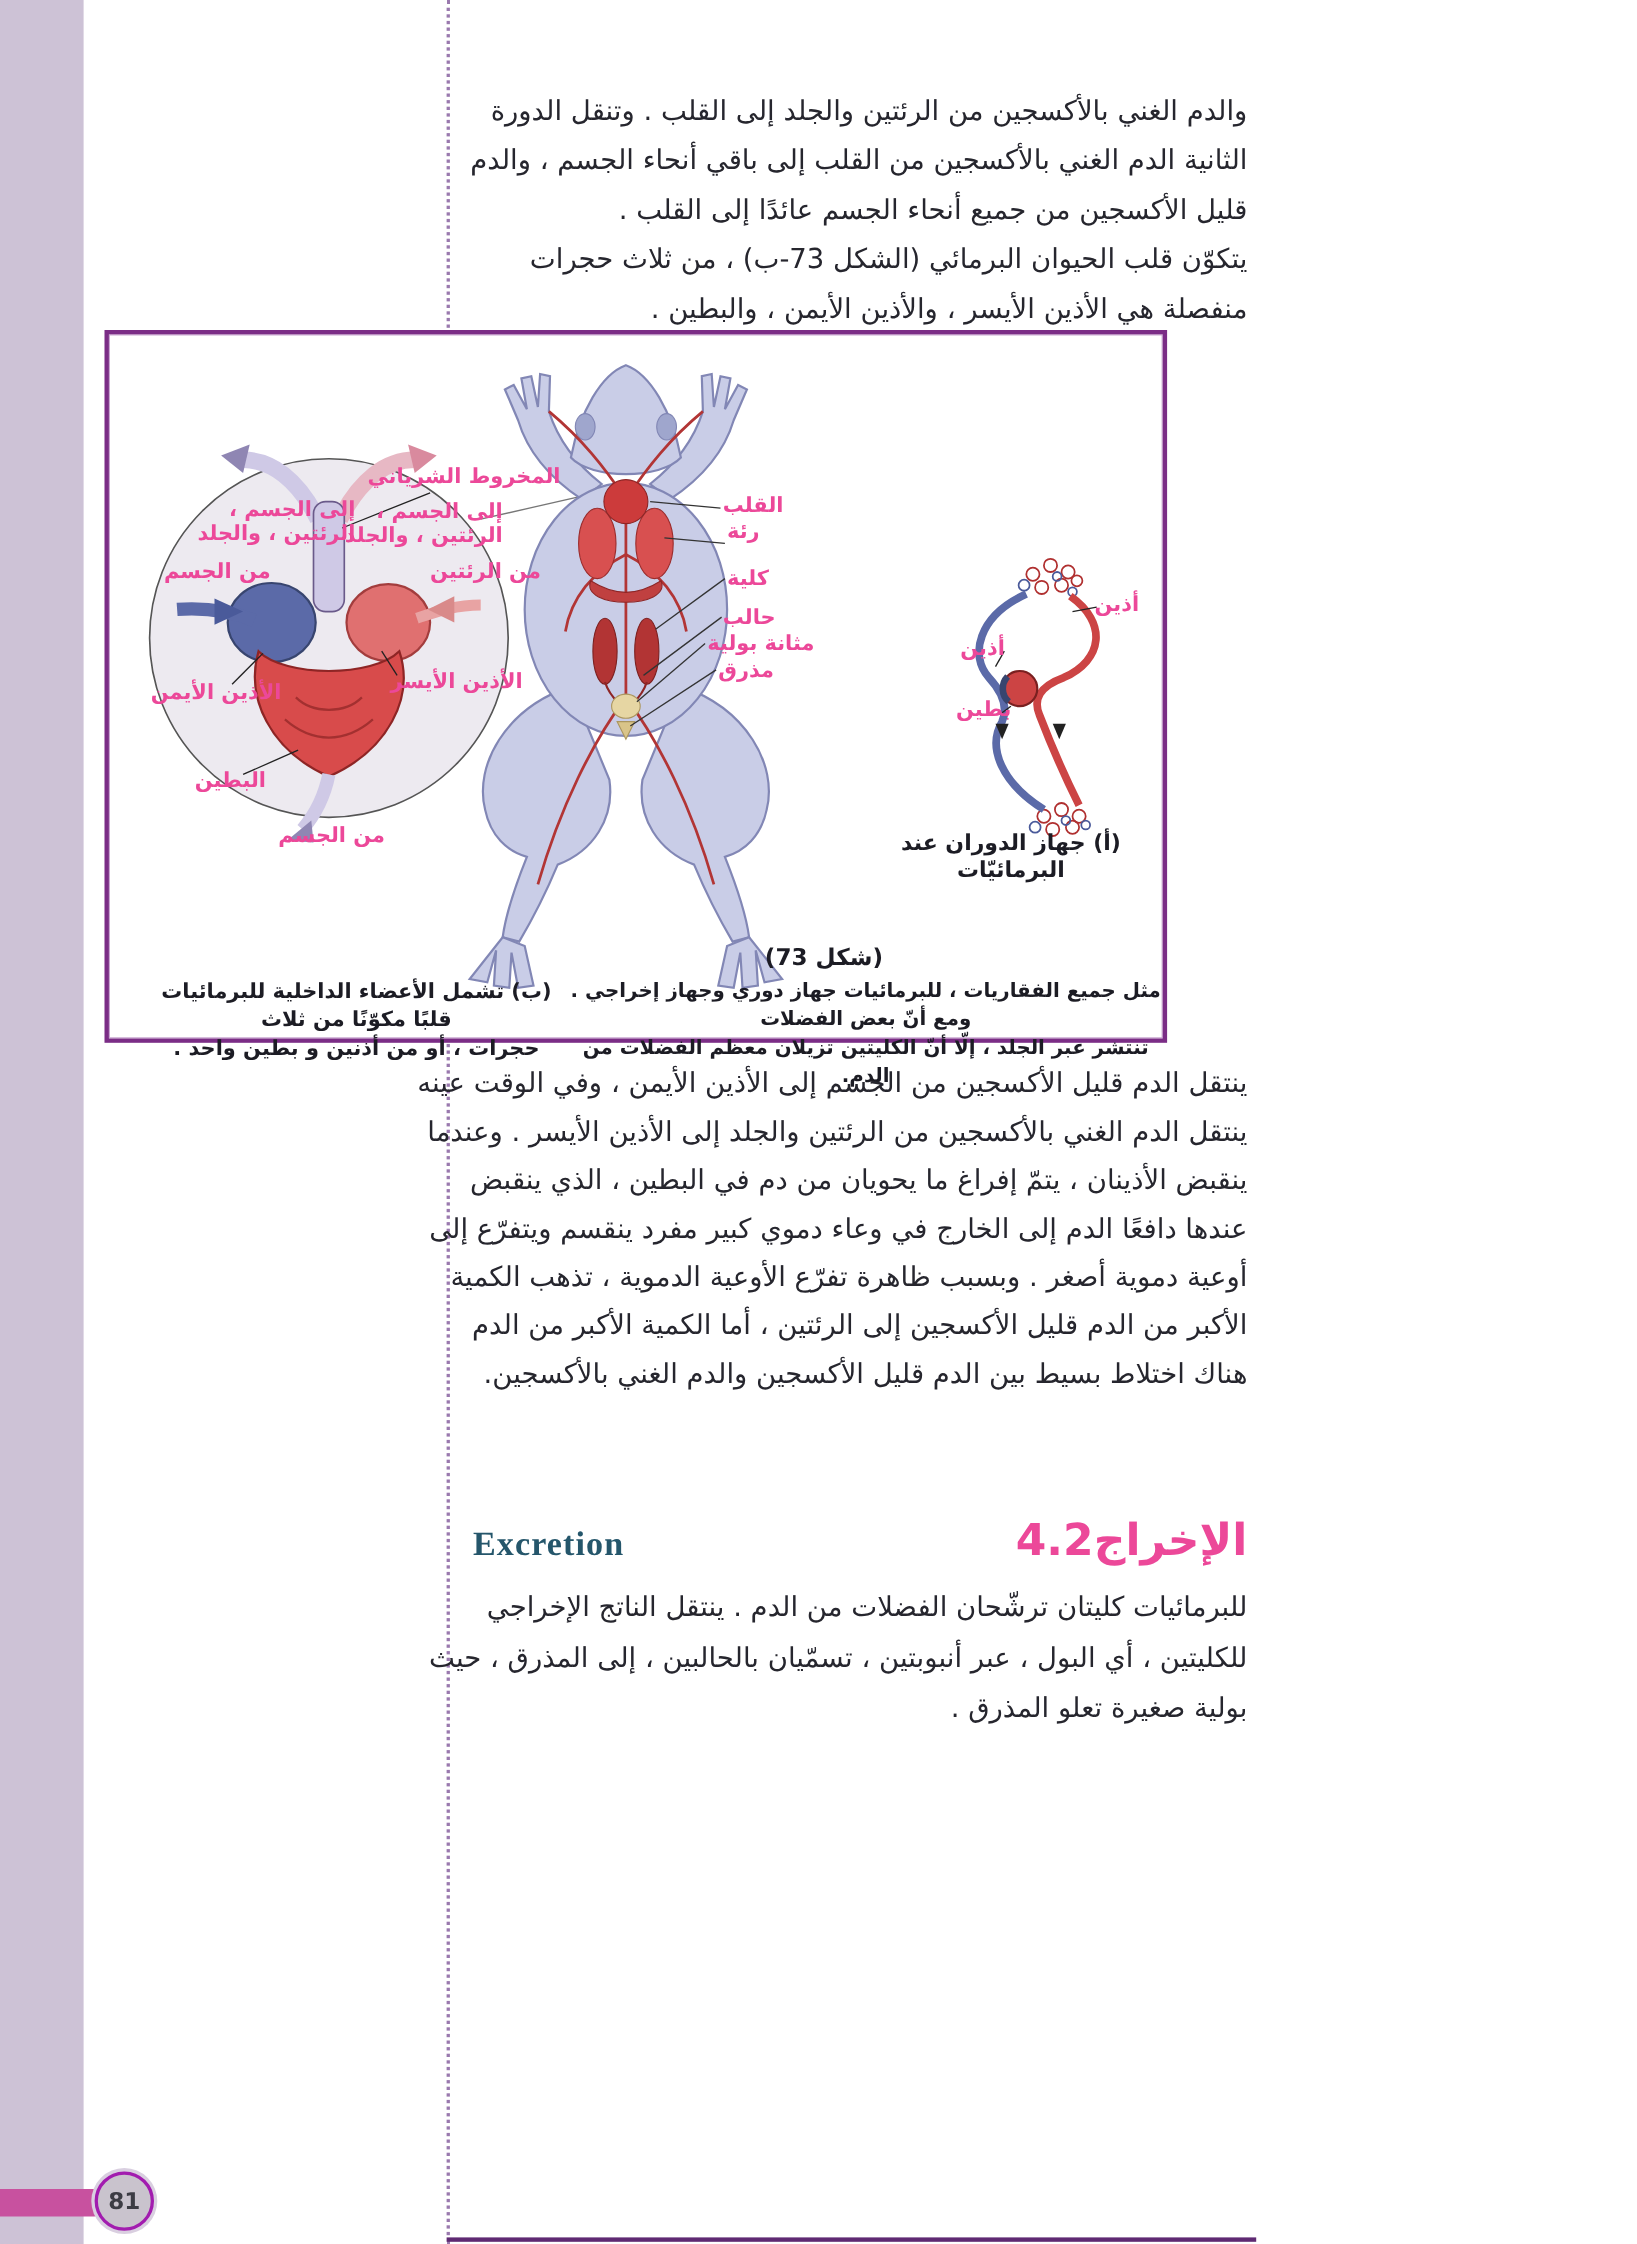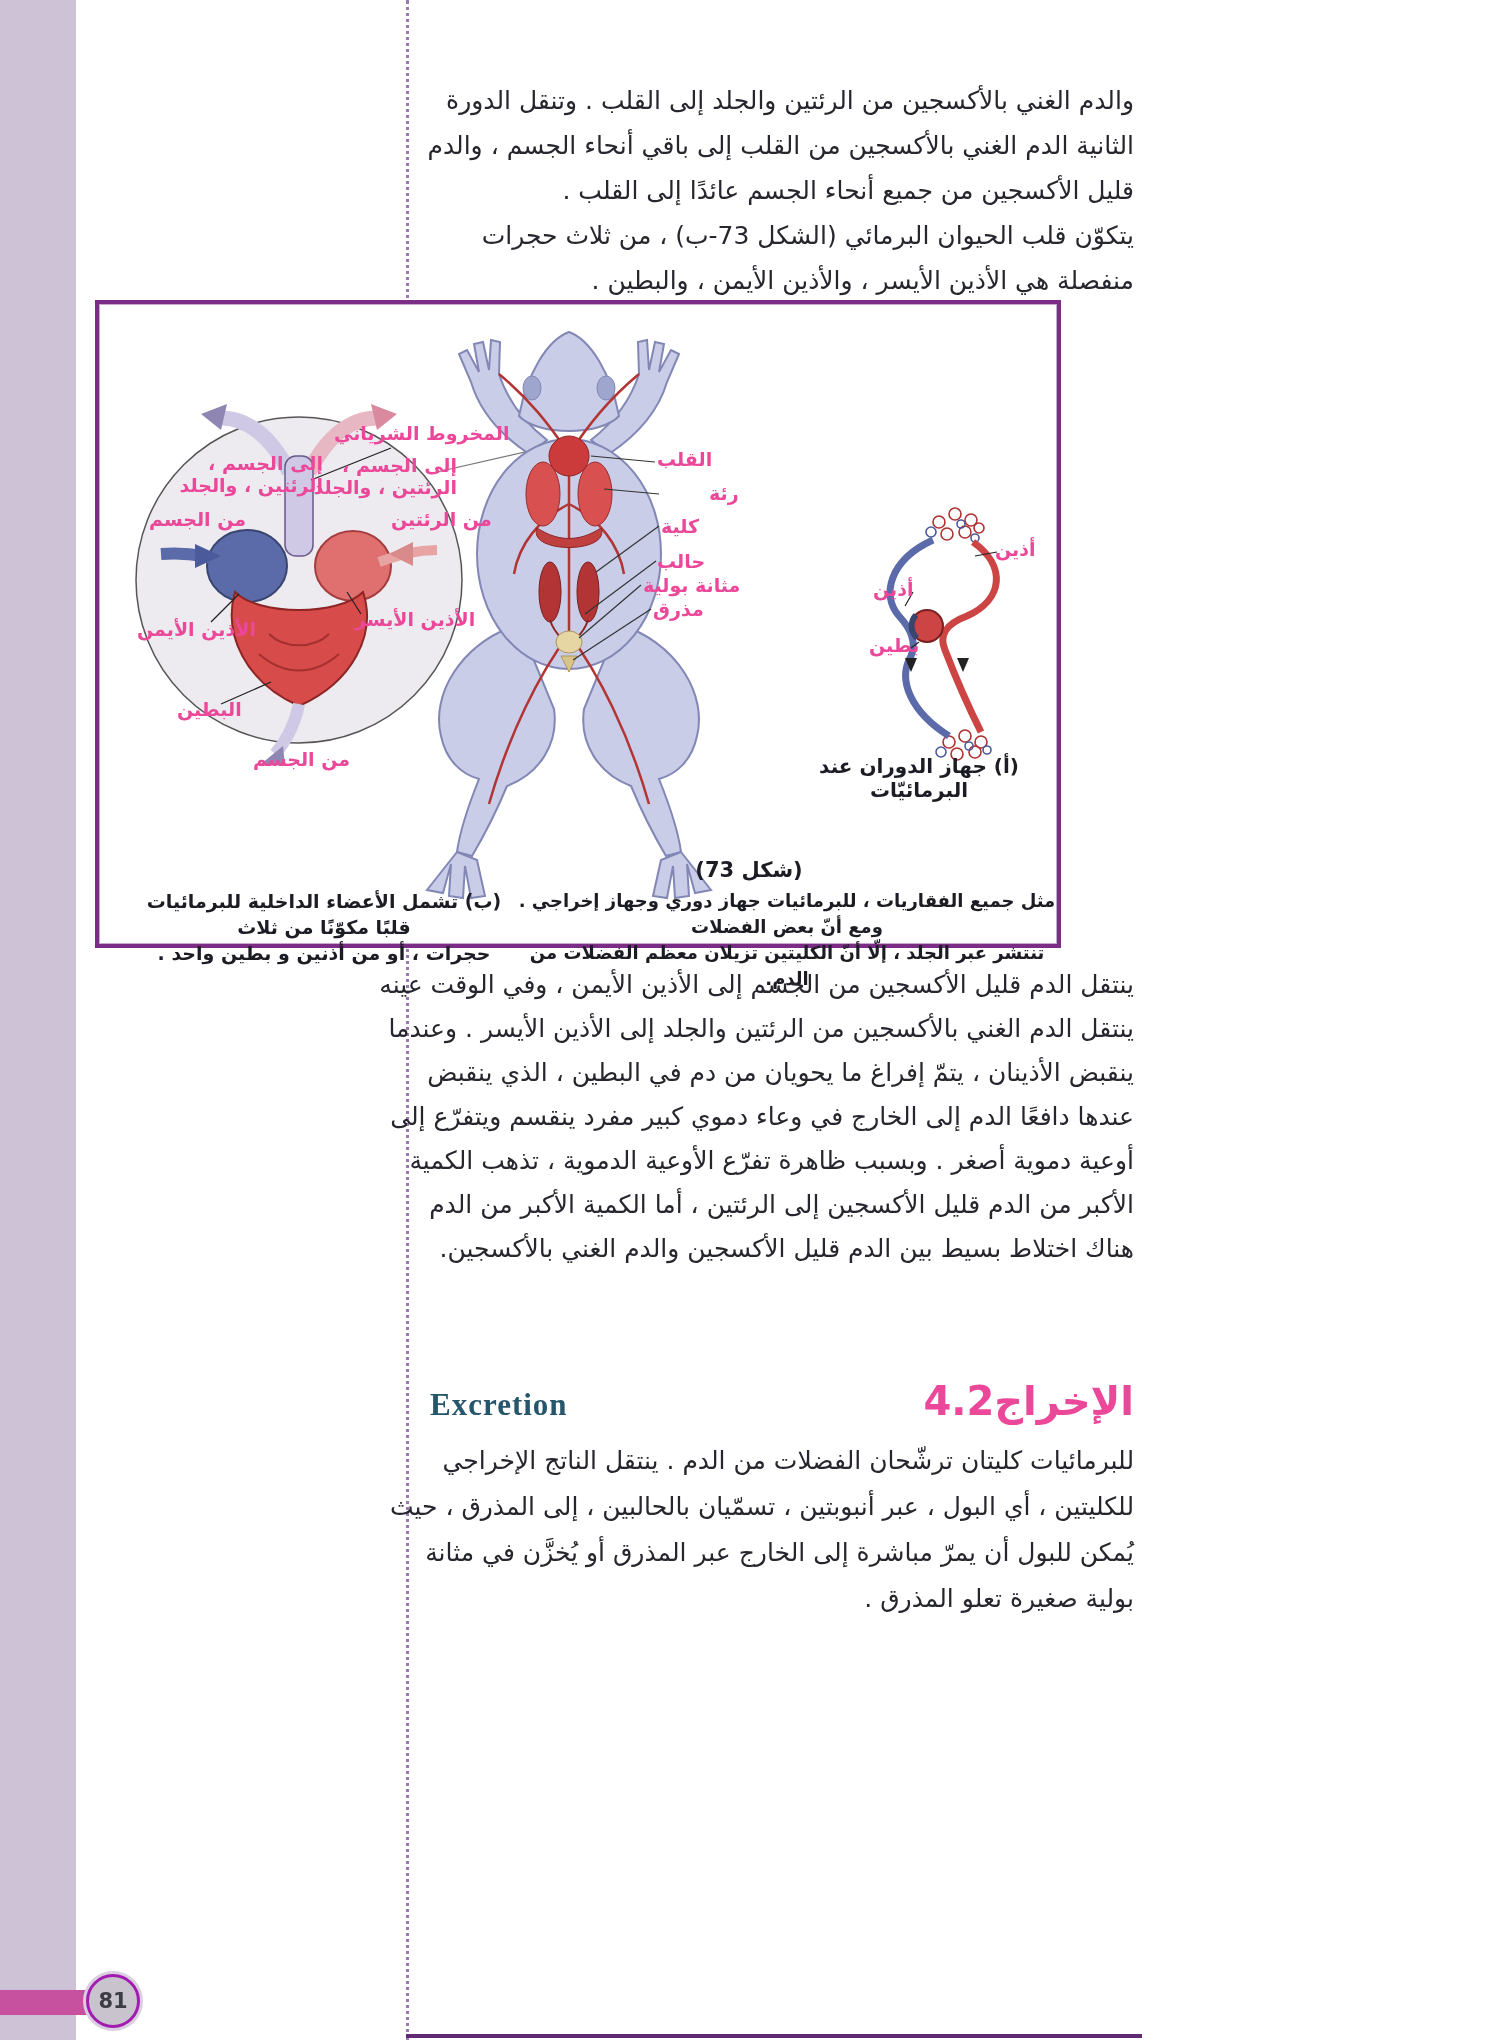--- a/index.html
+++ b/index.html
@@ -176,21 +176,21 @@
 
         <g stroke="#222" stroke-width="1.2">
           <line x1="898" y1="248" x2="876" y2="252"></line>
           <line x1="814" y1="288" x2="806" y2="302"></line>
           <line x1="812" y1="344" x2="820" y2="338"></line>
         </g>
       </g>
     </svg>
 
     <div class="lbl" style="left:558px;top:144px;">القلب</div>
-    <div class="lbl" style="left:562px;top:178px;margin-left:48px;">رئة</div>
+    <div class="lbl" style="left:562px;top:168px;">رئة</div>
     <div class="lbl" style="left:562px;top:211px;">كلية</div>
     <div class="lbl" style="left:558px;top:246px;">حالب</div>
     <div class="lbl" style="left:544px;top:270px;">مثانة بولية</div>
     <div class="lbl" style="left:554px;top:294px;">مذرق</div>
 
     <div class="lbl" style="left:235px;top:118px;">المخروط الشرياني</div>
     <div class="lbl center" style="left:112px;top:148px;width:112px;">
       <div>إلى الجسم ،</div>
       <div>الرئتين ، والجلد</div>
     </div>
@@ -235,21 +235,20 @@
     <span class="heading-en">Excretion</span>
     <span class="heading-ar">
       <span>4.2</span>
       <span>الإخراج</span>
     </span>
   </div>
 
   <div class="para" style="top:1438px;">
     <div class="line" style="line-height:46px;">للبرمائيات كليتان ترشّحان الفضلات من الدم . ينتقل الناتج الإخراجي</div>
     <div class="line" style="line-height:46px;">للكليتين ، أي البول ، عبر أنبوبتين ، تسمّيان بالحالبين ، إلى المذرق ، حيث</div>
-    <div class="line" style="line-height:46px;">يُمكن للبول أن يمرّ مباشرة إلى الخارج عبر المذرق أو يُخزَّن في مثانة</div>
     <div class="line" style="line-height:46px;">بولية صغيرة تعلو المذرق .</div>
   </div>
 
   <div class="page-bar"></div>
   <div class="page-badge">
     <span>81</span>
   </div>
 
 </div>
 

